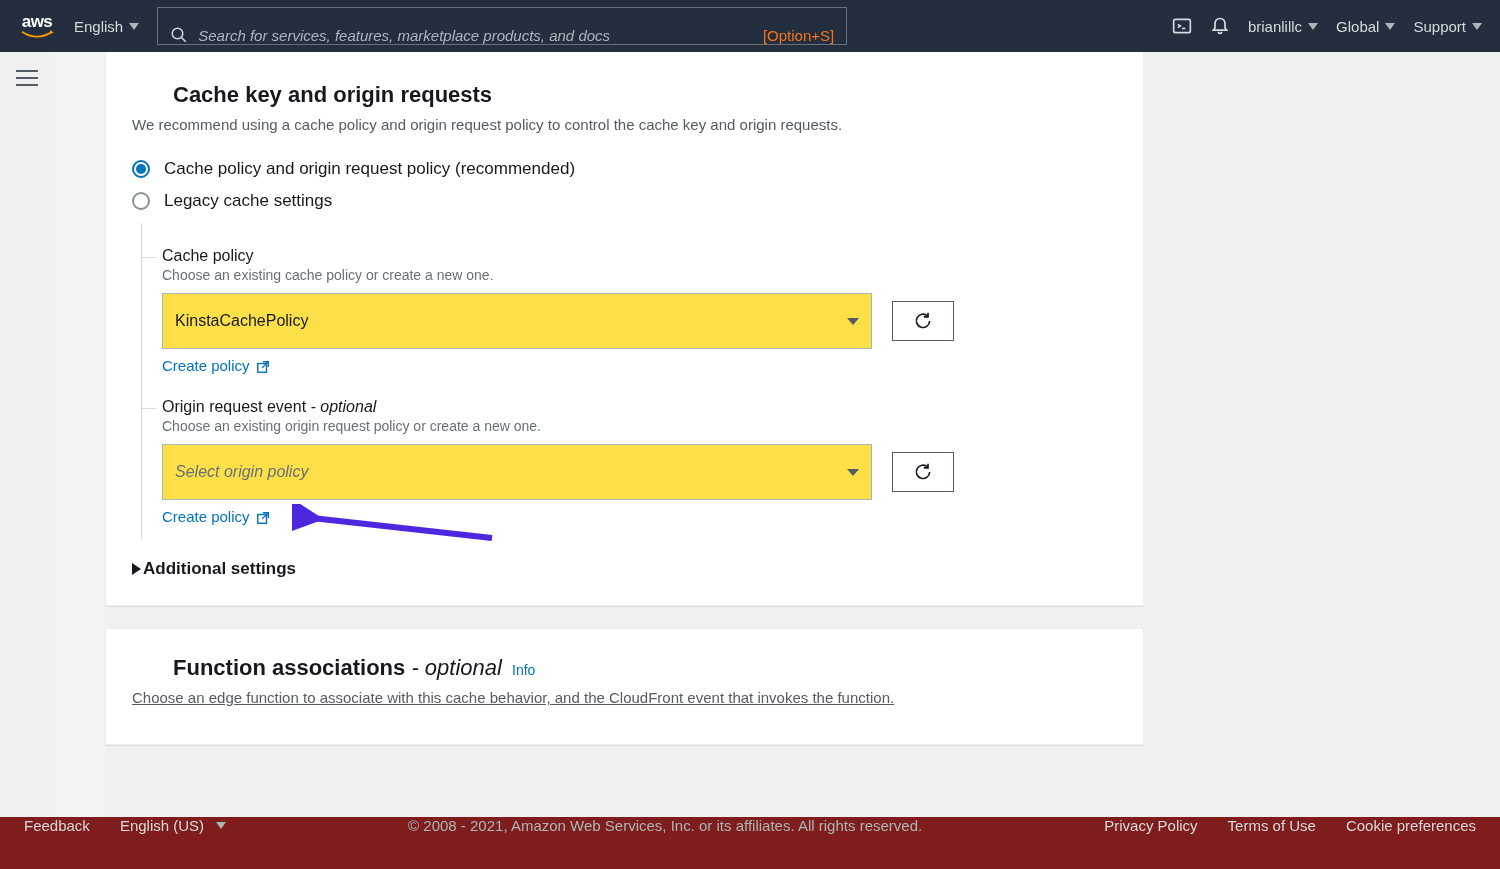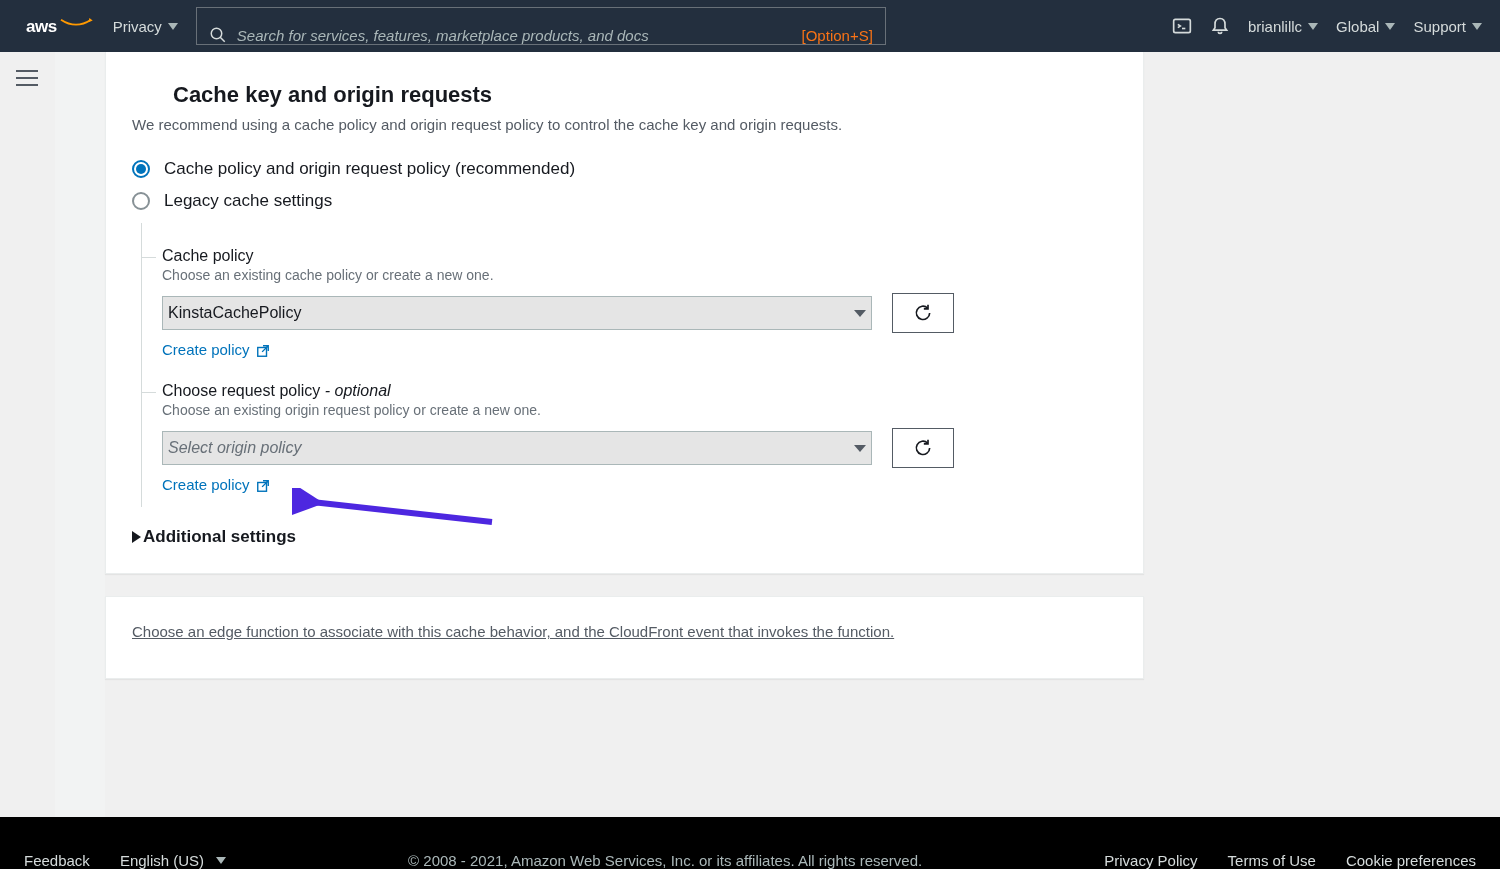--- a/index.html
+++ b/index.html
@@ -20,24 +20,24 @@
     height: 52px;
     display: flex;
     align-items: center;
     padding: 0 18px;
     gap: 18px;
     position: relative;
     z-index: 10;
   }
   .aws-logo {
     display: flex;
-    flex-direction: row;
+    flex-direction: column;
+    align-items: center;
     line-height: 1;
     cursor: pointer;
-    margin-left: 8px;
   }
   .aws-logo .txt { color: #fff; font-weight: 700; font-size: 17px; letter-spacing: -0.5px;}
   .aws-logo .smile { width: 38px; height: 10px; }
   .nav-item {
     color: #d5dbdb;
     font-size: 15px;
     cursor: pointer;
     display: flex;
     align-items: center;
     gap: 6px;
@@ -138,27 +138,27 @@
     content:'';
     position:absolute;
     left:-20px; top:10px;
     width:14px; height:1px; background:#d5dbdb;
   }
   .field-label { font-size: 16px; color: #16191f; }
   .field-hint { color: #687078; font-size: 14px; margin-top: 2px; }
   .select-row { display: flex; gap: 20px; margin-top: 10px; align-items: center; }
   .select-box {
     width: 710px;
-    height: 34px;
+    height: 56px;
     border: 1px solid #aab7b8;
     display: flex; align-items: center;
-    padding: 0 5px;
+    padding: 0 12px;
     justify-content: space-between;
     cursor: pointer;
-    background: #e5e5e5;
+    background: #fde047;
   }
   .select-box .ph { color: #687078; font-style: italic; font-size: 16px;}
   .select-box .val { color: #16191f; font-size: 16px;}
   .select-caret {
     width:0;height:0;border-left:6px solid transparent;border-right:6px solid transparent;border-top:7px solid #545b64;
   }
   .refresh-btn {
     width: 62px; height: 40px; border: 1px solid #545b64;
     display:flex;align-items:center;justify-content:center;
     cursor:pointer;
@@ -184,24 +184,24 @@
   .tri-right {
     width:0;height:0;border-top:6px solid transparent;border-bottom:6px solid transparent;border-left:9px solid #16191f;
   }
   .optional { font-style: italic; font-weight: 400; }
   .info-link { color:#0073bb; font-size:14px; font-weight:400; cursor:pointer; margin-left:4px;}
   
   .footer {
     position: absolute;
     bottom: 0; left: 0; right: 0;
     height: 52px;
-    background: #000000;
-    color: #d5dbdb;
-    display: flex;
-    align-items: flex-end;
+    background: #7f1d1d;
+    color: #d5dbdb;
+    display: flex;
+    align-items: flex-start;
     padding: 0 24px;
     font-size: 15px;
     gap: 30px;
   }
   .footer .lang { display:flex; align-items:center; gap:12px; cursor:pointer;}
   .footer .center { flex:1; text-align:center; color:#aab7b8;}
   .footer .right { display:flex; gap:30px;}
   .footer .right span { cursor:pointer; }
   
   .annot-arrow {
@@ -214,21 +214,21 @@
 
 <div class="topnav">
   <div class="aws-logo">
     <span class="txt">aws</span>
     <svg class="smile" viewBox="0 0 40 12">
         <path d="M2 2 Q20 14 38 2" stroke="#ff9900" stroke-width="2.2" fill="none"></path>
         <path d="M36 0 L40 3 L35 5 Z" fill="#ff9900"></path>
       </svg>
   </div>
   <div class="nav-item">
-    <span>Privacy</span>
+    <span>English</span>
     <span class="caret-down"></span>
   </div>
   <div class="search-wrap">
     <svg width="18" height="18" viewBox="0 0 24 24">
         <circle cx="10" cy="10" r="7" stroke="#d5dbdb" stroke-width="2" fill="none"></circle>
         <line x1="15" y1="15" x2="21" y2="21" stroke="#d5dbdb" stroke-width="2"></line>
       </svg>
     <input type="text" placeholder="Search for services, features, marketplace products, and docs" style="">
     <span class="search-short">[Option+S]</span>
   </div>
@@ -303,21 +303,21 @@
           <span>Create policy</span>
           <svg class="ext-icon" viewBox="0 0 16 16">
               <rect x="2" y="4" width="10" height="10" stroke="#0073bb" stroke-width="1.6" fill="none"></rect>
               <path d="M8 2 L14 2 L14 8 M14 2 L7 9" stroke="#0073bb" stroke-width="1.6" fill="none"></path>
             </svg>
         </div>
       </div>
 
       <div class="field-block" style="margin-bottom:4px;">
         <div class="field-label">
-          <span>Choose request policy</span><span class="optional"> - optional</span>
+          <span>Origin request event</span><span class="optional"> - optional</span>
         </div>
         <div class="field-hint">Choose an existing origin request policy or create a new one.</div>
         <div class="select-row">
           <div class="select-box">
             <span class="ph">Select origin policy</span>
             <span class="select-caret"></span>
           </div>
           <div class="refresh-btn">
             <svg width="20" height="20" viewBox="0 0 24 24">
                 <path d="M20 12 A8 8 0 1 1 17.5 6" stroke="#16191f" stroke-width="2" fill="none"></path>
@@ -345,20 +345,24 @@
 
     </div>
 
     <div class="expand-row">
       <span class="tri-right"></span>
       <span>Additional settings</span>
     </div>
   </div>
 
   <div class="panel second">
+    <h2>
+      <span>Function associations</span><span class="optional"> - optional</span>
+      <span class="info-link">Info</span>
+    </h2>
     <div class="desc" style="margin-bottom:12px;text-decoration:underline;">Choose an edge function to associate with this cache behavior, and the CloudFront event that invokes the function.</div>
   </div>
 
 </div>
 
 <div class="footer">
   <span>Feedback</span>
   <span class="lang">
     <span>English (US)</span>
     <span class="caret-down"></span>

